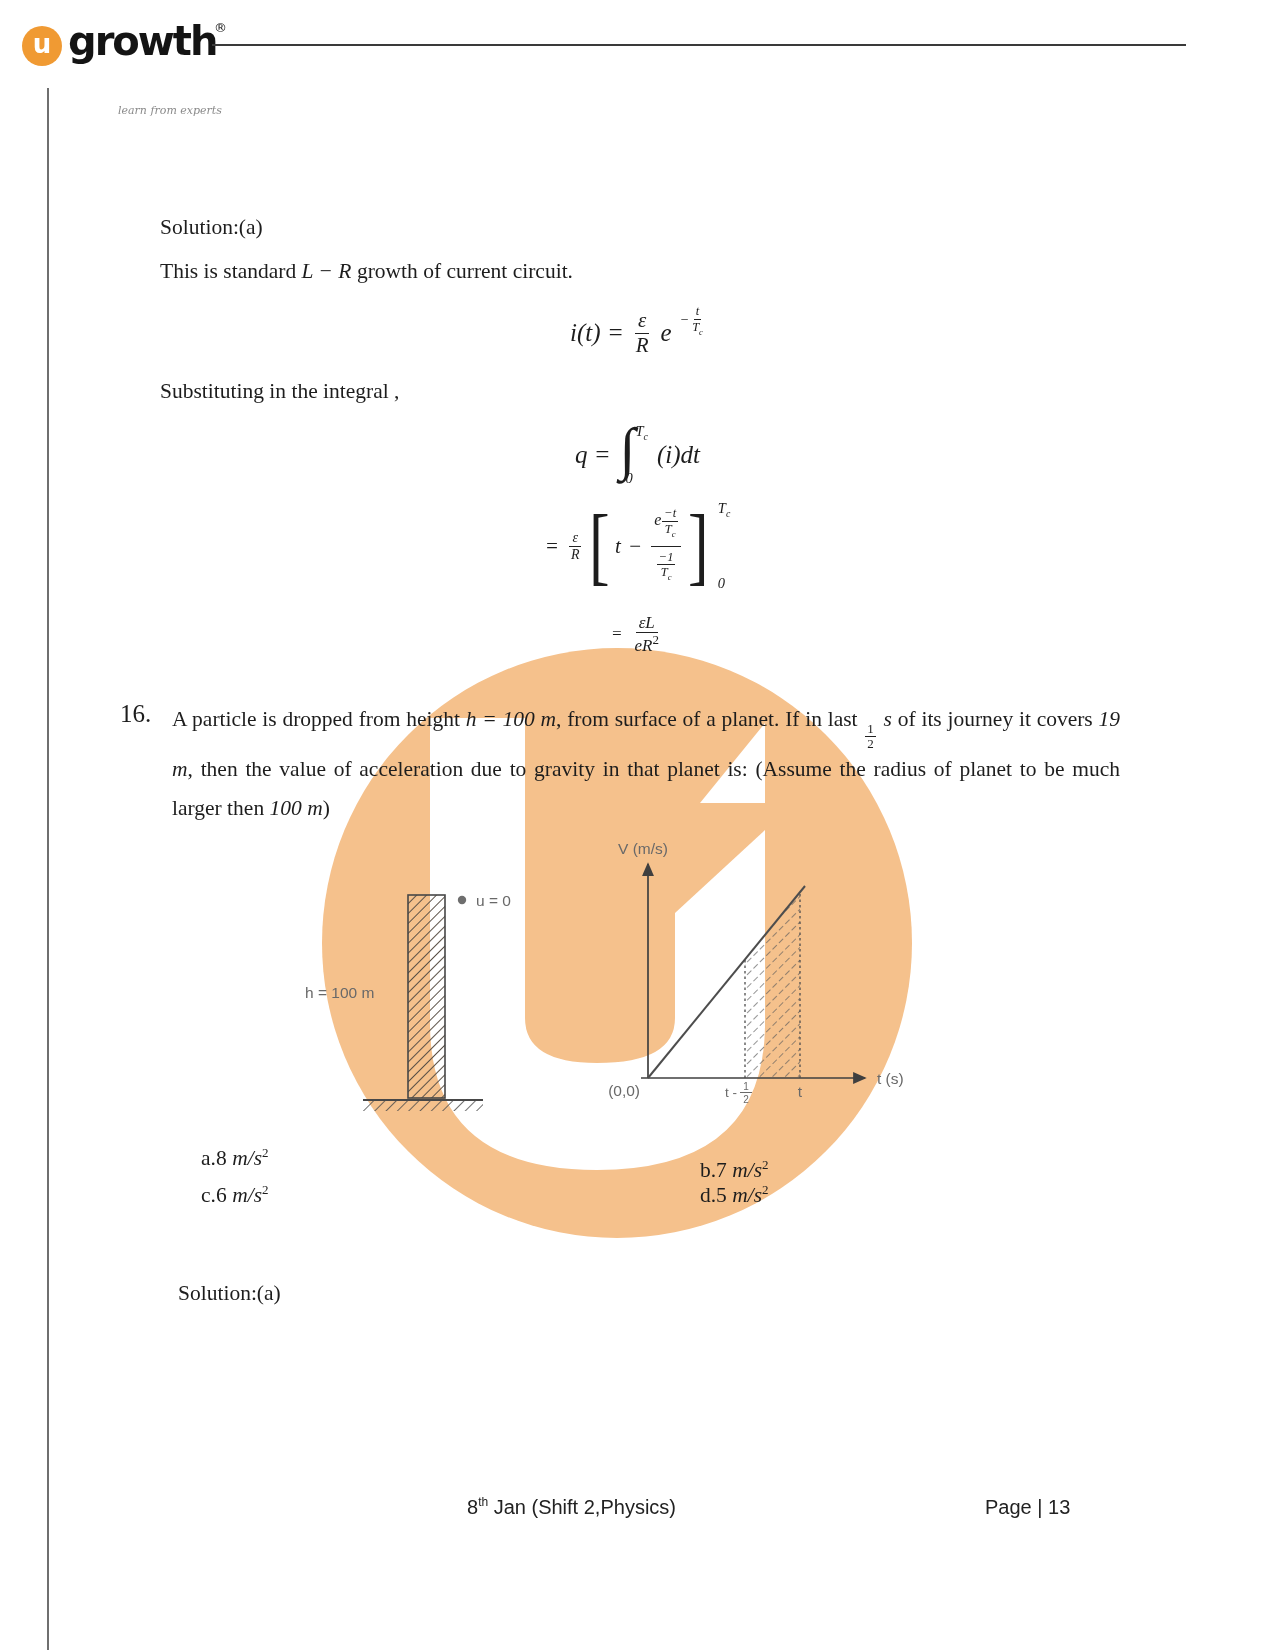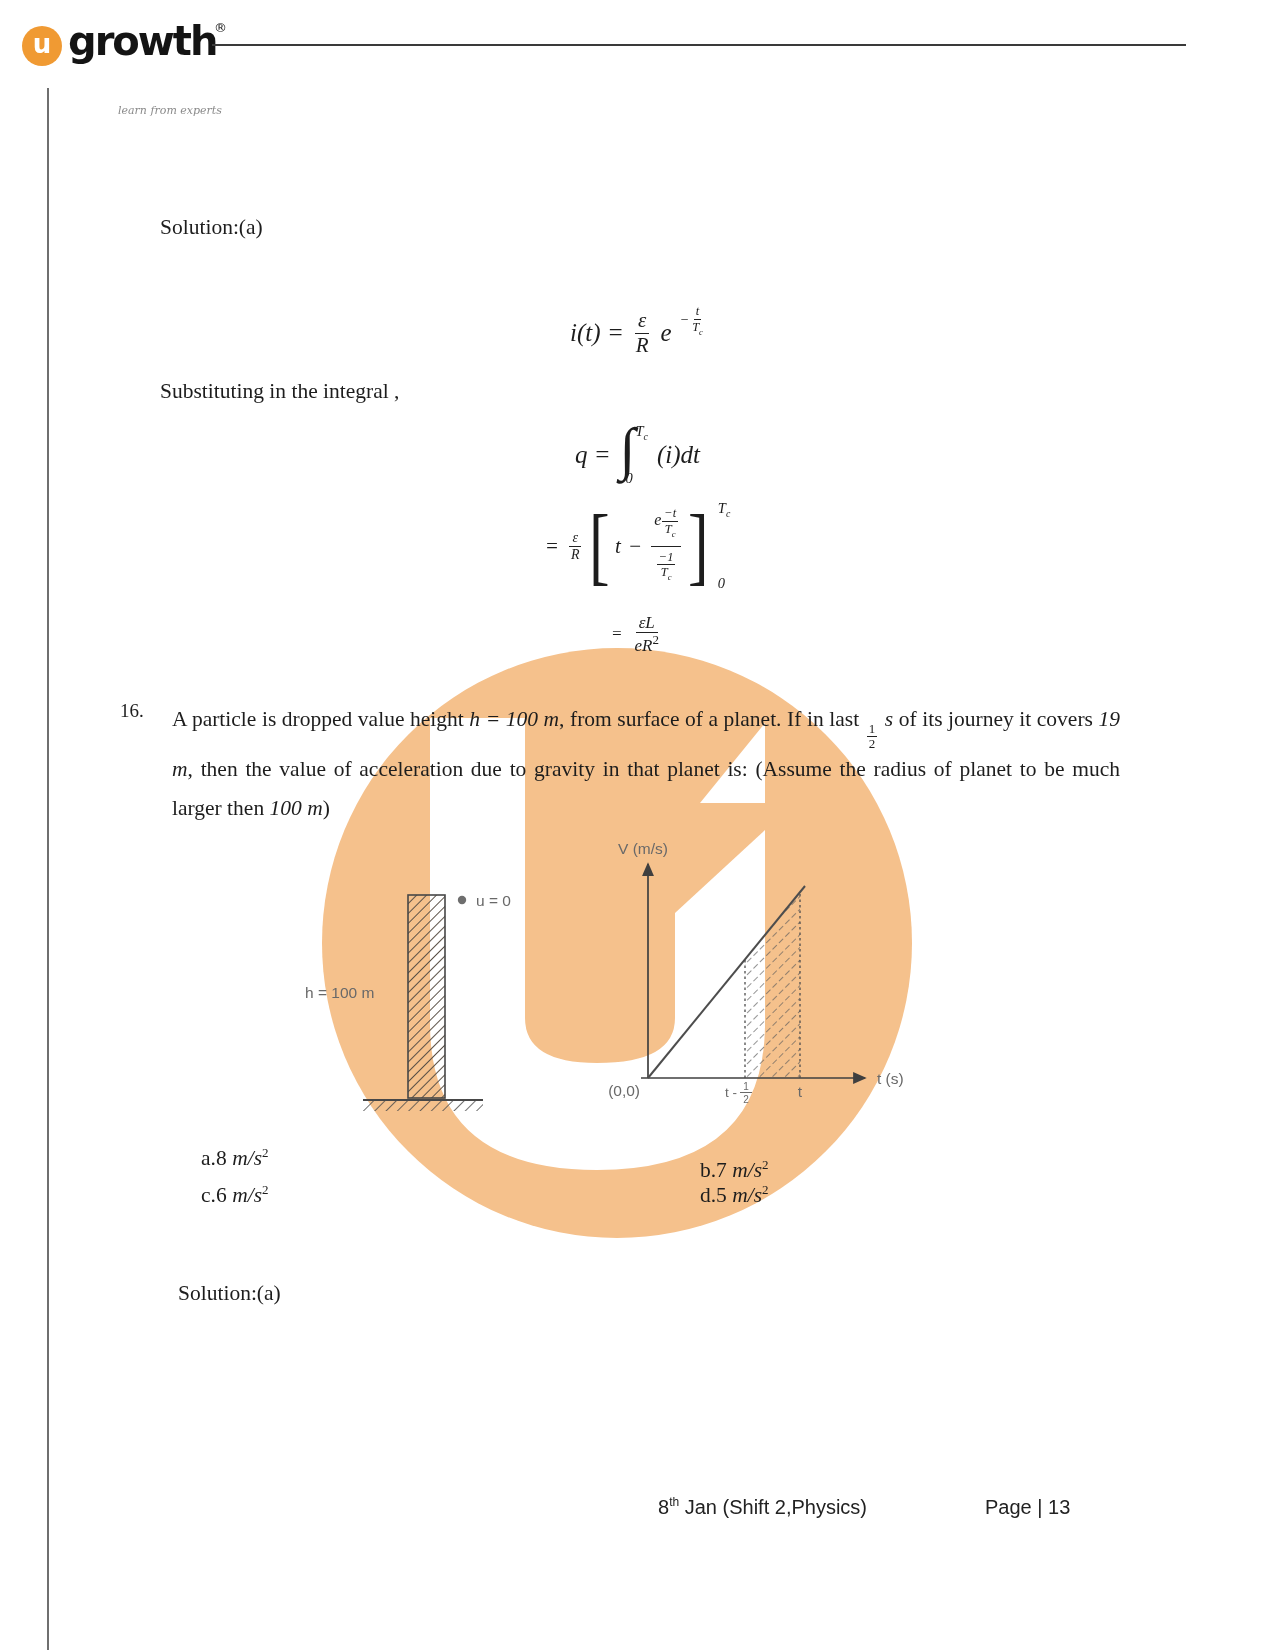--- a/index.html
+++ b/index.html
@@ -58,41 +58,41 @@
   .int{display:inline-flex;align-items:flex-start;margin:0 2px;}
   .int-glyph{font-style:normal;font-size:58px;line-height:1.05;transform:translateY(-4px);}
   .int-lims{display:inline-flex;flex-direction:column;justify-content:space-between;height:64px;font-size:14.5px;}
   .int-lims .low{transform:translateX(-10px);}
 
   .bigbr{font-style:normal;font-size:86px;font-weight:400;line-height:0.78;transform:scaleX(0.72);margin:0 -6px;}
   .br-lims{display:inline-flex;flex-direction:column;justify-content:space-between;height:92px;font-size:14.5px;margin-left:4px;}
 
   
   .question{left:120px;top:700px;width:1005px;}
-  .qnum{position:absolute;left:0;top:0;font-size:19px;}
+  .qnum{position:absolute;left:0;top:0;font-size:25px;}
   .qtext{margin-left:52px;width:948px;text-align:justify;font-size:21.5px;line-height:39px;}
   .ifrac{display:inline-flex;flex-direction:column;align-items:center;vertical-align:-7px;line-height:1.05;font-size:13px;margin:0 2px;}
   .ifrac .fn{border-bottom:1px solid #222;padding:0 2px;}
 
   
   .figure{left:285px;top:838px;width:640px;height:300px;}
   .fig-label{font-family:"Liberation Sans",sans-serif;font-size:15.5px;fill:#696969;}
   .fig-label-sm{font-family:"Liberation Sans",sans-serif;font-size:13.5px;fill:#696969;}
   .fig-label-xs{font-family:"Liberation Sans",sans-serif;font-size:10px;fill:#696969;}
 
   
   .options{left:180px;top:1146px;width:760px;height:84px;font-size:21.5px;}
   .opt{position:absolute;text-align:right;}
   .optA{left:0;top:0;} .optB{left:500px;top:12px;}
   .optC{left:0;top:37px;} .optD{left:500px;top:37px;}
   .opt .key{display:inline-block;width:36px;}
   .exp2{font-size:13px;font-style:normal;}
 
   
-  .footer-date{left:467px;top:1496px;width:400px;text-align:right;
+  .footer-date{left:467px;top:1496px;width:400px;text-align:left;
                font-family:"Liberation Sans",sans-serif;font-size:20px;color:#222;}
   .footer-date sup{font-size:12px;}
   .footer-page{left:985px;top:1496px;font-family:"Liberation Sans",sans-serif;font-size:20px;color:#222;}
 </style>
 </head>
 <body>
 
 <div class="page">
 
   <div class="watermark">
@@ -113,20 +113,23 @@
       </span>
     <span class="brand-name">growth</span>
     <span class="reg">®</span>
     <div class="tagline">learn from experts</div>
   </div>
   <div class="top-rule"></div>
   <div class="left-rule"></div>
 
   <div class="block t-serif sol1-label">Solution:(a)</div>
 
+  <div class="block t-serif line1">
+    <span>This is standard </span><span class="mi">L − R</span><span> growth of current circuit.</span>
+  </div>
 
   <div class="block centerwrap f1">
     <span class="mexpr">
       <span>i(t) =</span>
       <span class="frac">
           <span class="fn">ε</span>
           <span class="fd">R</span>
         </span>
       <span>e</span>
       <span class="sup-exp">
@@ -189,21 +192,21 @@
       <span class="frac">
           <span class="fn">εL</span>
           <span class="fd"><span>eR</span><sup class="exp2">2</sup></span>
         </span>
     </span>
   </div>
 
   <div class="block question">
     <span class="qnum">16.</span>
     <div class="qtext">
-      <span>A particle is dropped value height </span><span class="mi">h = 100 m</span><span>, from surface of a planet. If in last </span><span class="ifrac">
+      <span>A particle is dropped from height </span><span class="mi">h = 100 m</span><span>, from surface of a planet. If in last </span><span class="ifrac">
           <span class="fn">1</span>
           <span class="fd">2</span>
         </span> <span class="mi">s</span><span> of its journey it covers </span><span class="mi">19 m</span><span>, then the value of acceleration due to gravity in that planet is: (Assume the radius of planet to be much larger then </span><span class="mi">100 m</span><span>)</span>
     </div>
   </div>
 
   <div class="block figure">
     <svg width="640" height="300" viewBox="0 0 640 300">
       <defs>
         <pattern id="hatchTower" width="7" height="7" patternUnits="userSpaceOnUse" patternTransform="rotate(45)">

